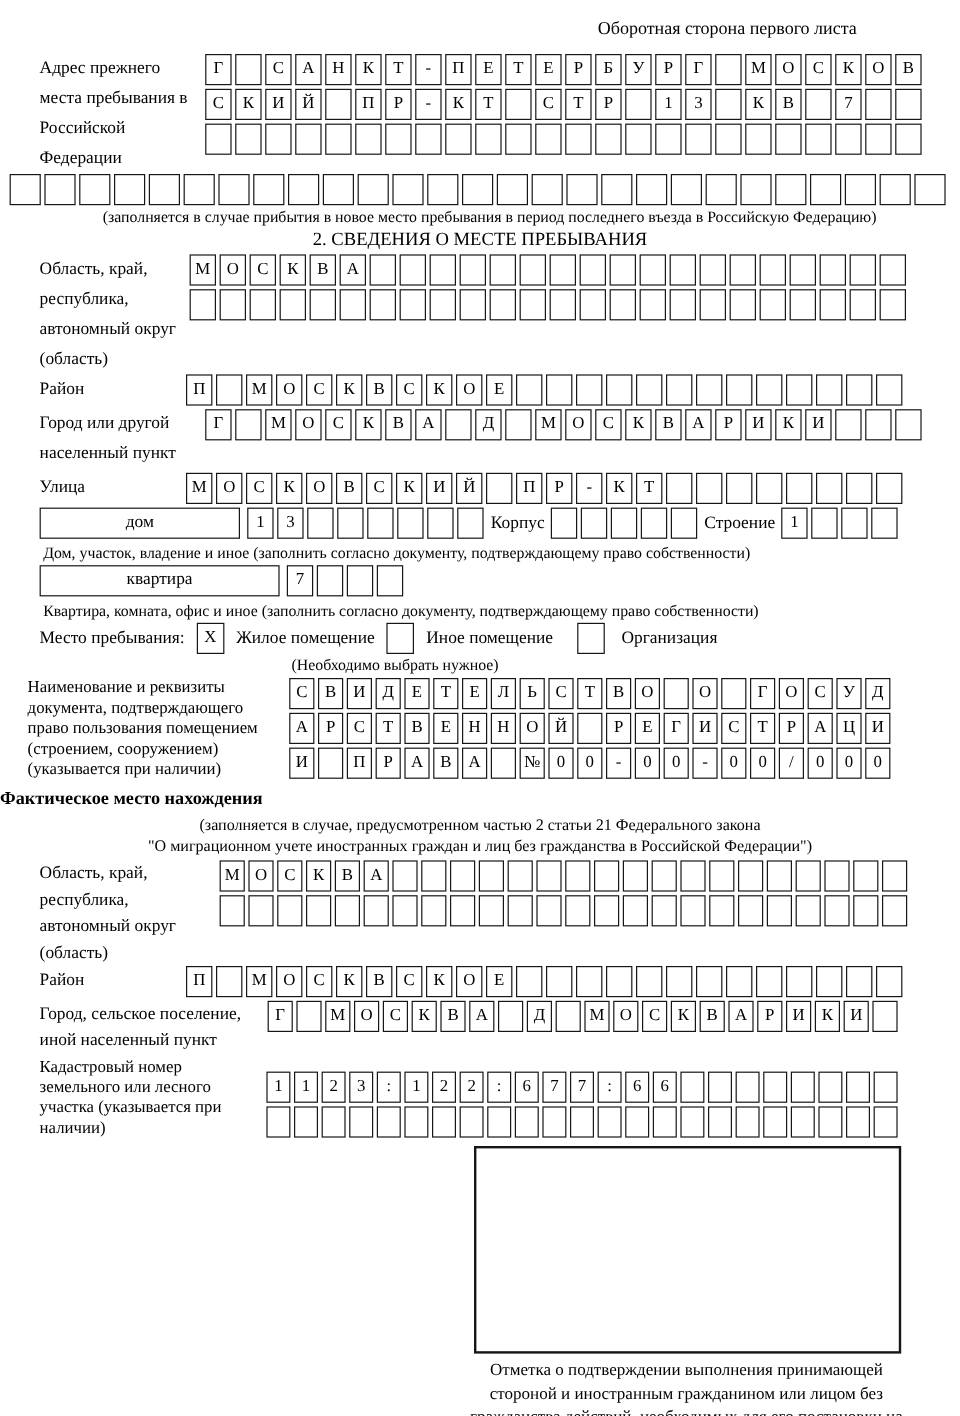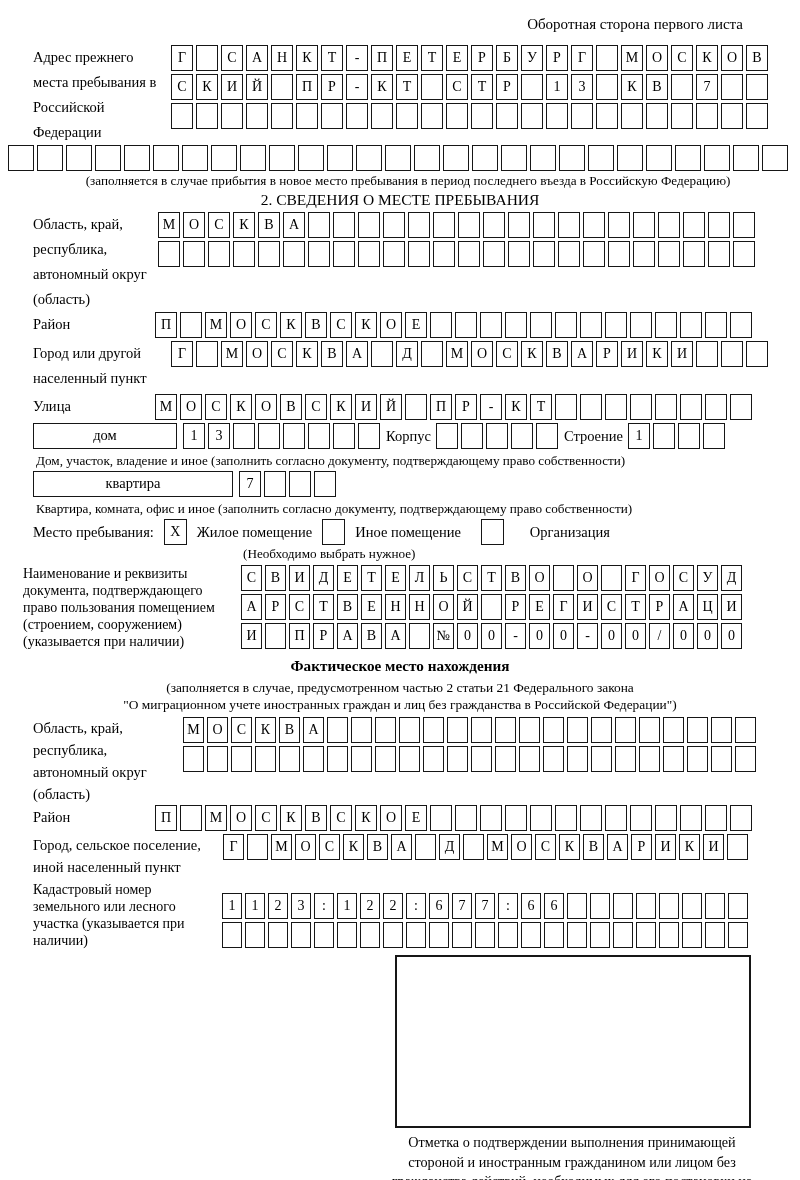--- a/index.html
+++ b/index.html
@@ -2,21 +2,21 @@
 <html><head>
 <meta charset="utf-8">
 <style>
   * { box-sizing: border-box; }
   html,body { margin:0; padding:0; }
   body {
     width:800px; height:1180px; background:#ffffff; color:#000;
     font-family:"Liberation Serif", serif; font-size:14.5px;
     position:relative; overflow:hidden;
   }
-  .header-note { text-align:right; padding:16px 57px 0 0; font-size:15px; }
+  .header-note { text-align:right; padding:16px 86px 0 0; font-size:15px; }
 
   .frow { display:flex; align-items:flex-start; padding-left:33px; }
   .flabel { flex:none; line-height:25px; padding-right:4px; }
   .w138{width:138px} .w125{width:125px} .w122{width:122px} .w150{width:150px}
   .w190{width:190px} .w189{width:189px} .w218{width:218px}
   .lh17{line-height:17px} .lh22{line-height:22px}
 
   .rows > .cells { margin-bottom:3px; }
   .cells { display:flex; }
   .cell {
@@ -35,34 +35,34 @@
   .note.left { padding-left:36px; margin:1px 0 2px 0; }
 
   .sec-title { text-align:center; font-weight:normal; font-size:15.5px; margin:2px 0 3px 0; }
 
   .mb3 { margin-bottom:3px; }
 
   .big-box {
     flex:none; height:26px; border:1.6px solid #161616; text-align:center;
     line-height:23px; font-size:14.5px; margin-right:6px;
   }
-  .dom-box { width:144px; }
+  .dom-box { width:167px; }
   .kv-box { width:200px; }
   .inline-label { flex:none; line-height:26px; padding:0 5px 0 3px; font-size:14.5px; }
 
   .mesto-row { align-items:center; margin-top:2px; }
   .mesto-label { line-height:26px; }
   .checkbox {
     flex:none; width:23px; height:26px; border:1.6px solid #161616;
     text-align:center; line-height:23px; font-size:14px; margin:0 10px;
   }
   .checkbox.gap { margin-left:20px; }
   .opt-label { line-height:26px; }
 
-  .fact-title { text-align:center; font-weight:bold; font-size:15.2px; margin:5px 0 4px 0; }
+  .fact-title { text-align:left; font-weight:bold; font-size:15.2px; margin:5px 0 4px 0; }
   .fact-note { text-align:center; font-size:13.4px; line-height:17px; }
 
   .stamp-box {
     margin-left:395px; margin-top:4px; width:356px; height:173px;
     border:2px solid #161616; background:#fff;
   }
   .stamp-caption {
     width:372px; margin-left:386px; margin-top:5px;
     text-align:center; font-size:14.2px; line-height:19.5px;
   }
@@ -377,21 +377,21 @@
 </div>
 <div class="note left">Квартира, комната, офис и иное (заполнить согласно документу, подтверждающему право собственности)</div>
 
 <div class="frow mesto-row">
   <span class="mesto-label">Место пребывания:</span>
   <span class="checkbox">X</span>
   <span class="opt-label">Жилое помещение</span>
   <span class="checkbox"></span>
   <span class="opt-label">Иное помещение</span>
   <span class="checkbox gap"></span>
-  <span class="opt-label" style="margin-left:16px;">Организация</span>
+  <span class="opt-label" style="margin-left:4px;">Организация</span>
 </div>
 <div class="note" style="margin-left:243px;">(Необходимо выбрать нужное)</div>
 
 <div class="frow" style="margin-top:3px;padding-left:23px;">
   <div class="flabel w218 lh17" style="font-size:14px;">Наименование и реквизиты документа, подтверждающего право пользования помещением (строением, сооружением) (указывается при наличии)</div>
   <div class="rows">
     <div class="cells tight">
         <span class="cell">С</span>
         <span class="cell">В</span>
         <span class="cell">И</span>

